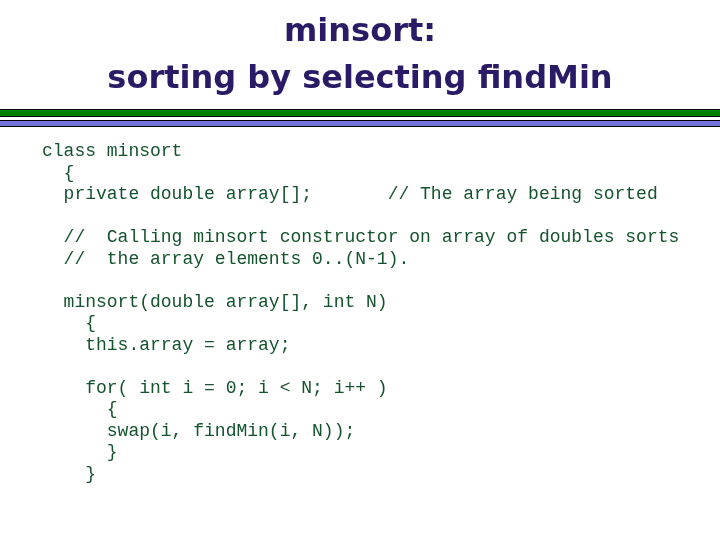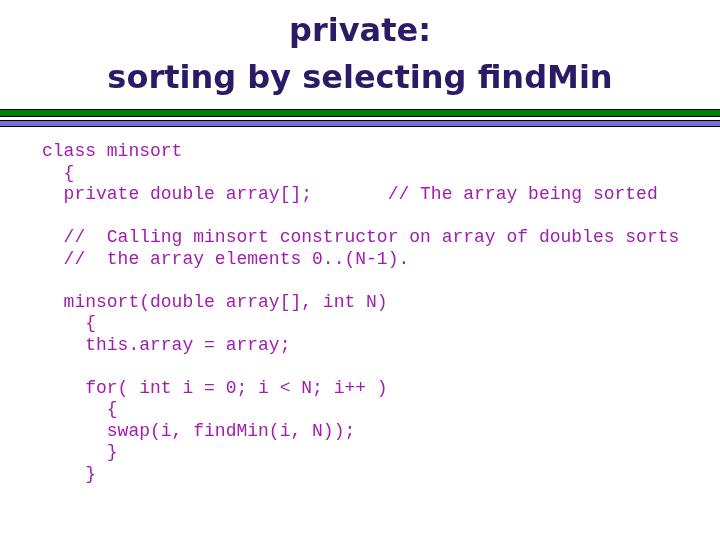--- a/index.html
+++ b/index.html
@@ -53,31 +53,31 @@
     border-bottom: 1px solid #000000;
   }
   .code {
     position: absolute;
     top: 141px;
     left: 42px;
     margin: 0;
     font-family: "Liberation Mono", monospace;
     font-size: 18px;
     line-height: 21.5px;
-    color: #a21caf;
+    color: #14532d;
     white-space: pre;
   }
 </style>
 </head>
 <body>
 
 <div class="slide">
 
   <h1 class="title">
-    <span class="title-line">private:</span>
+    <span class="title-line">minsort:</span>
     <span class="title-line">sorting by selecting findMin</span>
   </h1>
 
   <div class="rule rule-green"></div>
 
   <div class="rule rule-blue"></div>
 
   <pre class="code">class minsort
   {
   private double array[];       // The array being sorted

